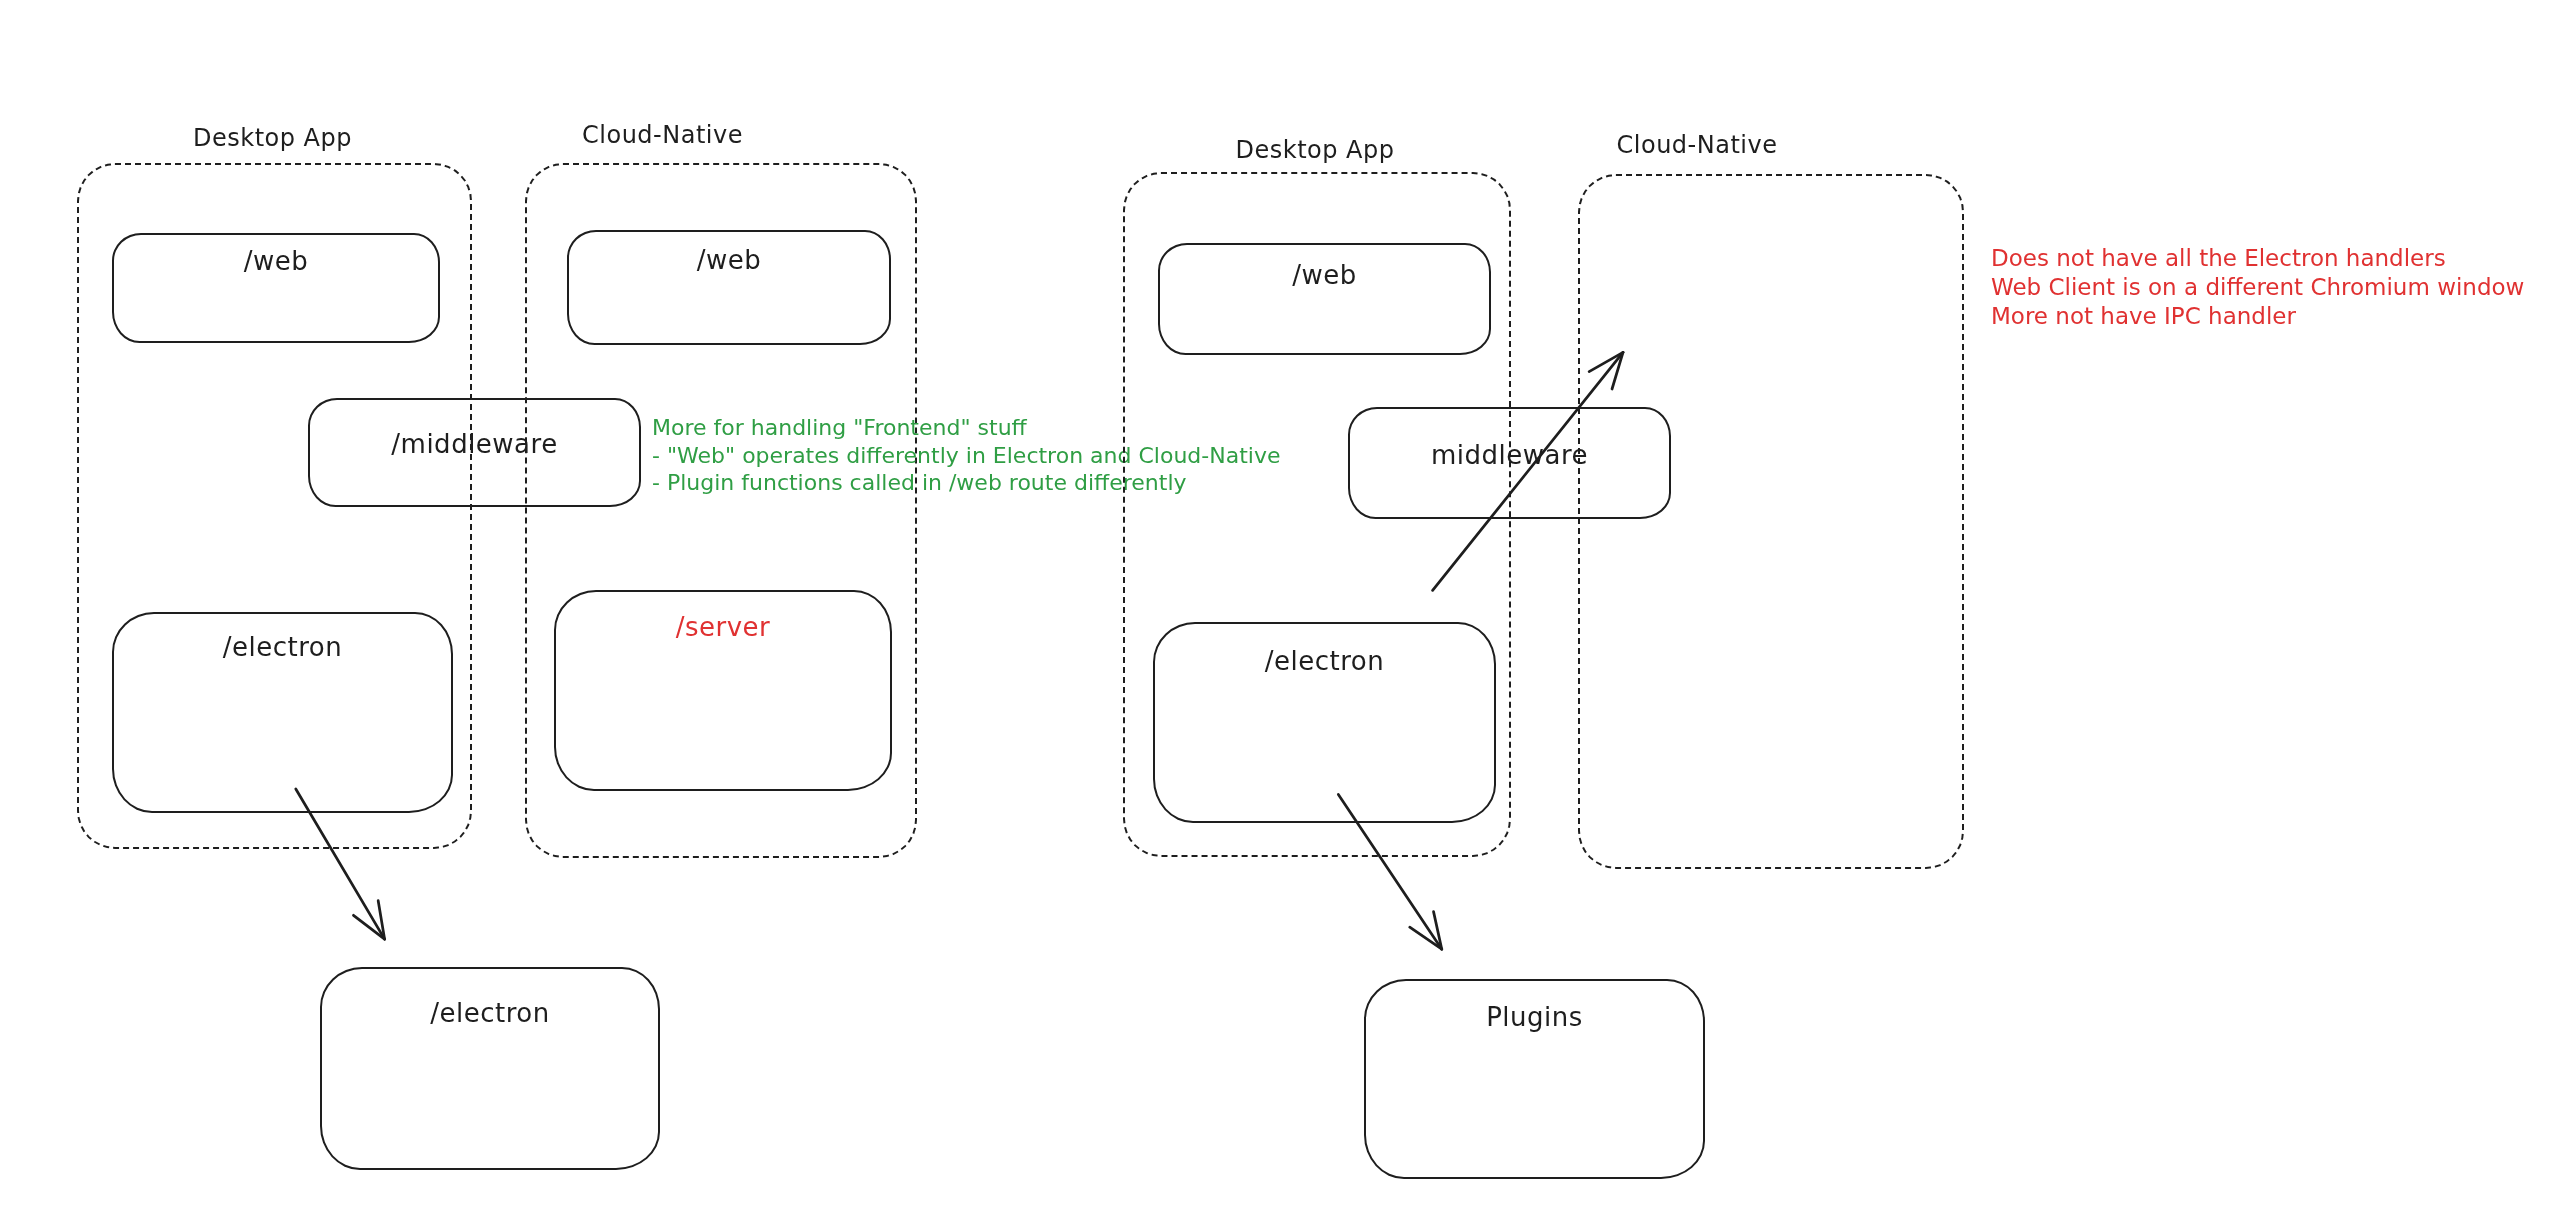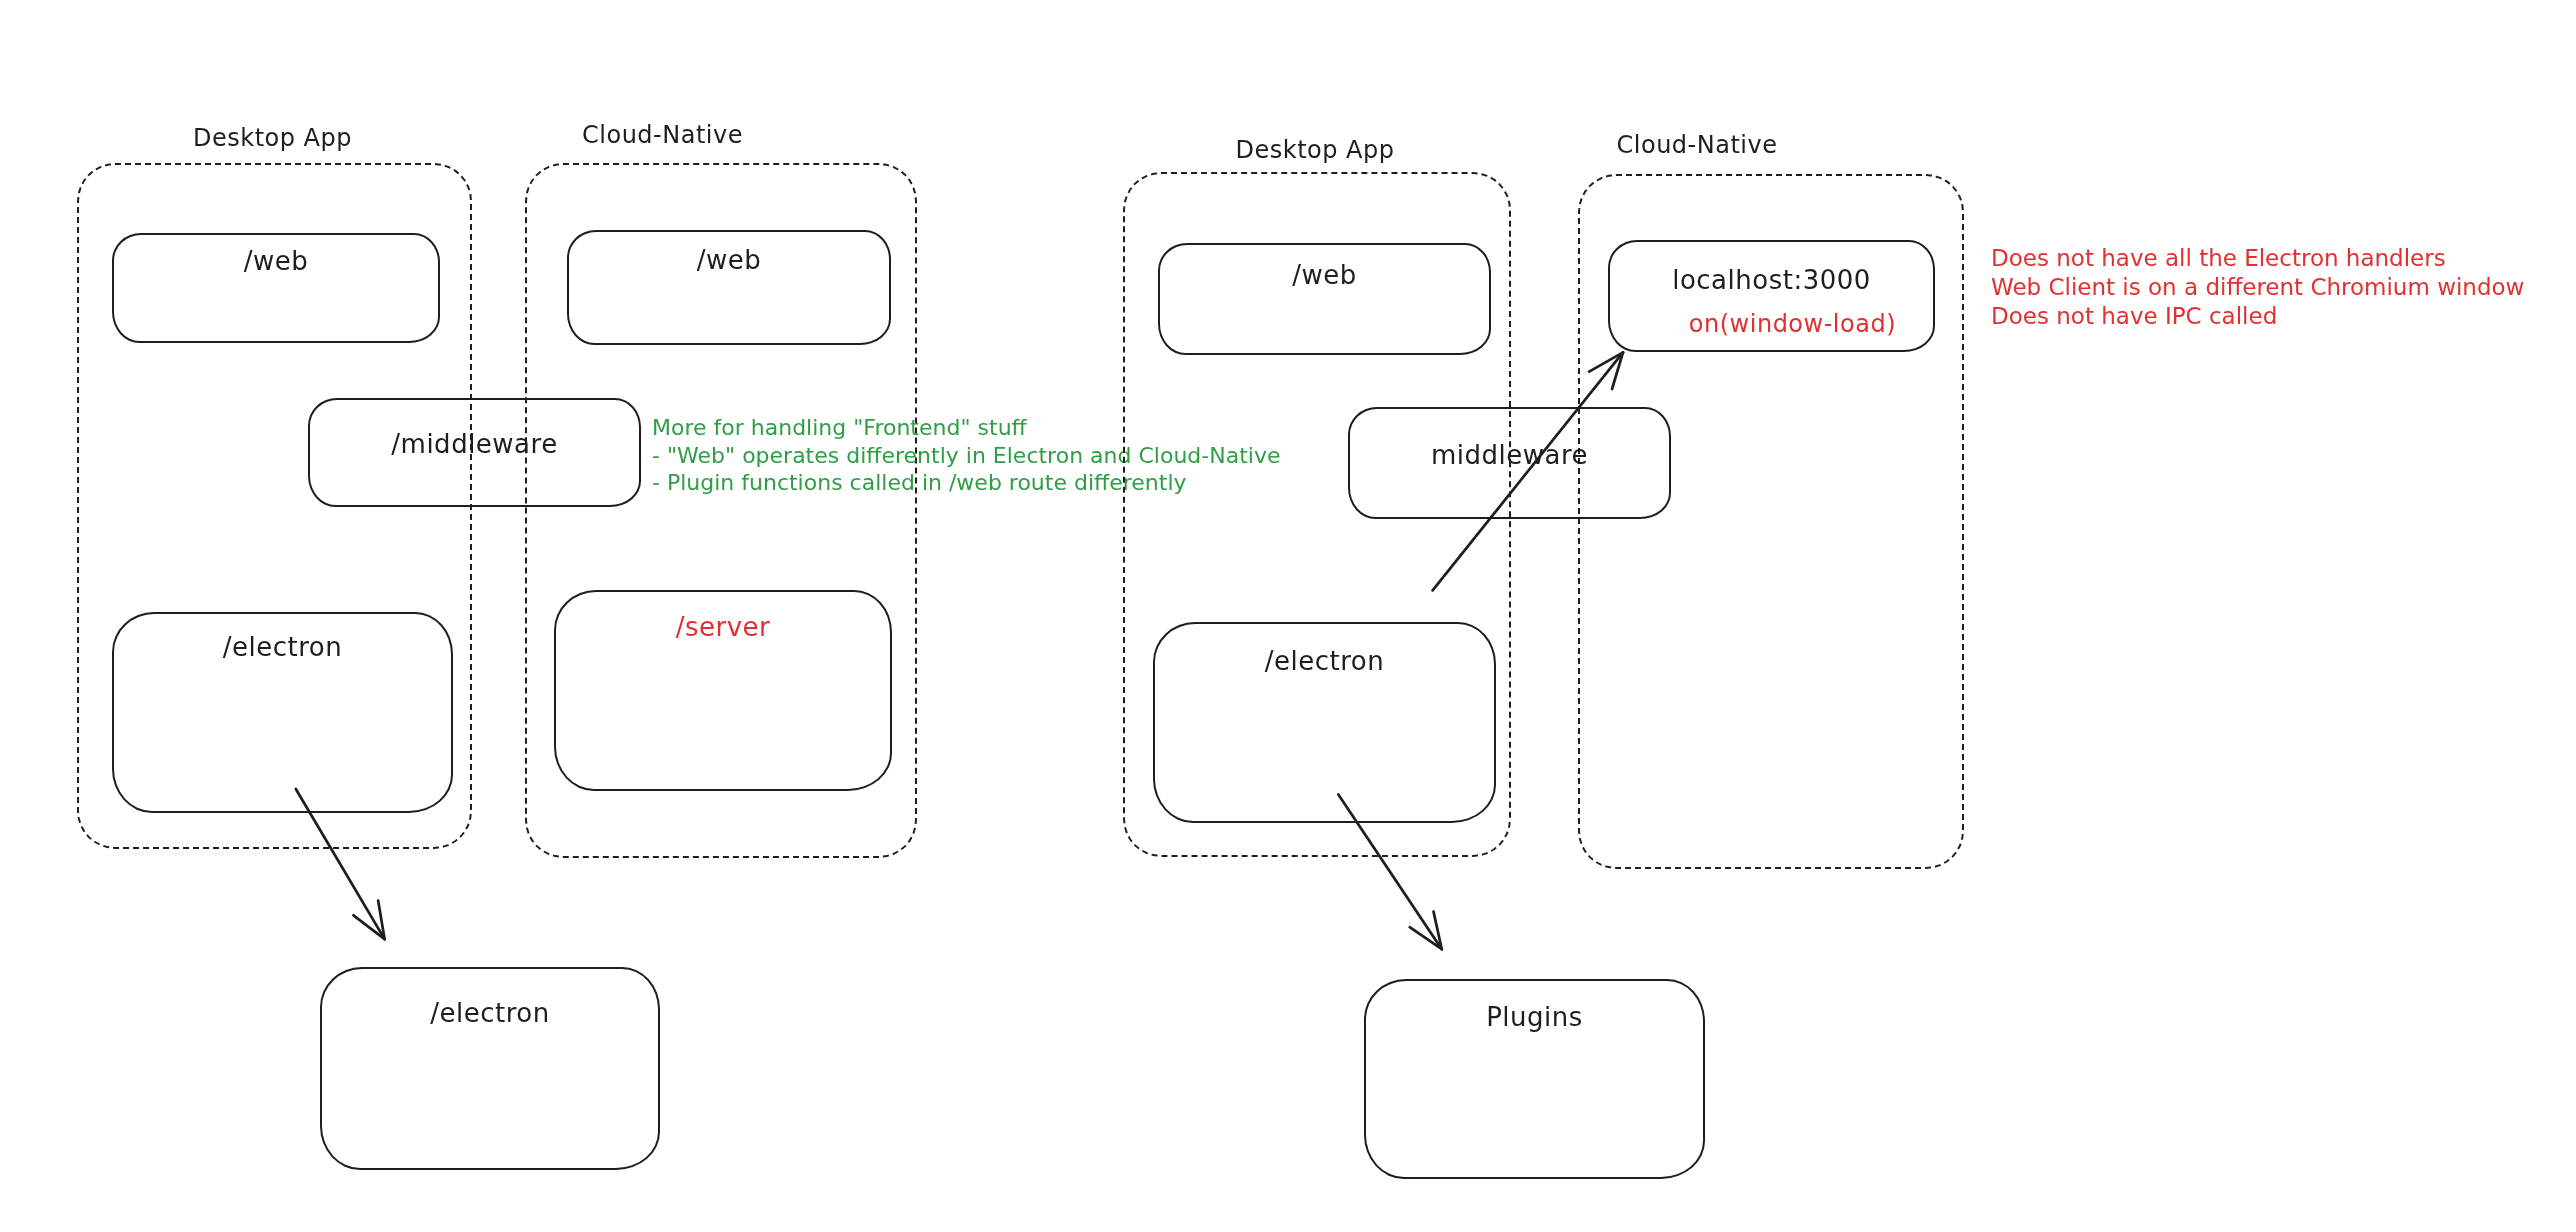--- a/index.html
+++ b/index.html
@@ -113,41 +113,37 @@
   <div class="group-title" style="left:1578px; top:131px; width:238px;">Cloud-Native</div>
 
   <div class="dashed-container" style="left:1123px; top:172px; width:384px; height:681px;"></div>
 
   <div class="dashed-container" style="left:1578px; top:174px; width:382px; height:691px;"></div>
 
   <div class="node-box r-small" style="left:1158px; top:243px; width:329px; height:108px;">
     <span class="lbl" style="padding-top:14.6px;">/web</span>
   </div>
 
-  <div class="node-box r-small localhost-box" style="left:1608px; top:240px; width:323px; height:108px;">
-    <span class="lbl main-lbl">localhost:3000</span>
-    <span class="lbl event-lbl red-text">on(window-load)</span>
-  </div>
 
   <div class="node-box r-small" style="left:1348px; top:407px; width:319px; height:108px;">
     <span class="lbl" style="padding-top:31px;">middleware</span>
   </div>
 
   <div class="node-box r-big" style="left:1153px; top:598px; width:339px; height:197px;">
     <span class="lbl" style="padding-top:22px;">/electron</span>
   </div>
 
   <div class="node-box r-big" style="left:1364px; top:955px; width:337px; height:196px;">
     <span class="lbl" style="padding-top:21px;">Plugins</span>
   </div>
 
   <div class="note note-red" style="left:1991px; top:244px;">
     <div>Does not have all the Electron handlers</div>
     <div>Web Client is on a different Chromium window</div>
-    <div>Does not have IPC called</div>
+    <div>More not have IPC handler</div>
   </div>
 
   <svg class="arrow-layer" viewBox="0 0 2814 1346" xmlns="http://www.w3.org/2000/svg">
 
     <g>
       <line x1="323" y1="862" x2="420" y2="1026"></line>
       <path d="M 420 1026 L 386 1000"></path>
       <path d="M 420 1026 L 413 984"></path>
     </g>
 

